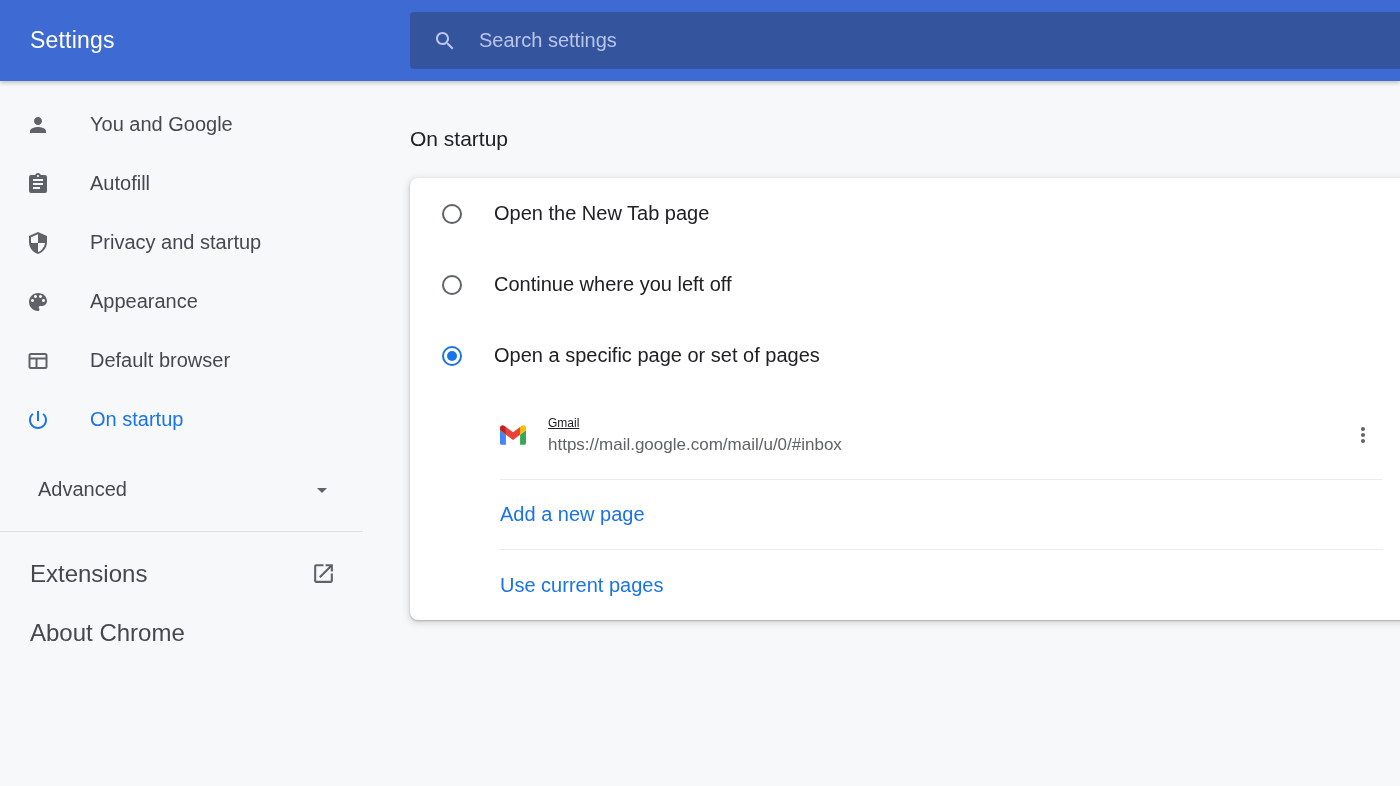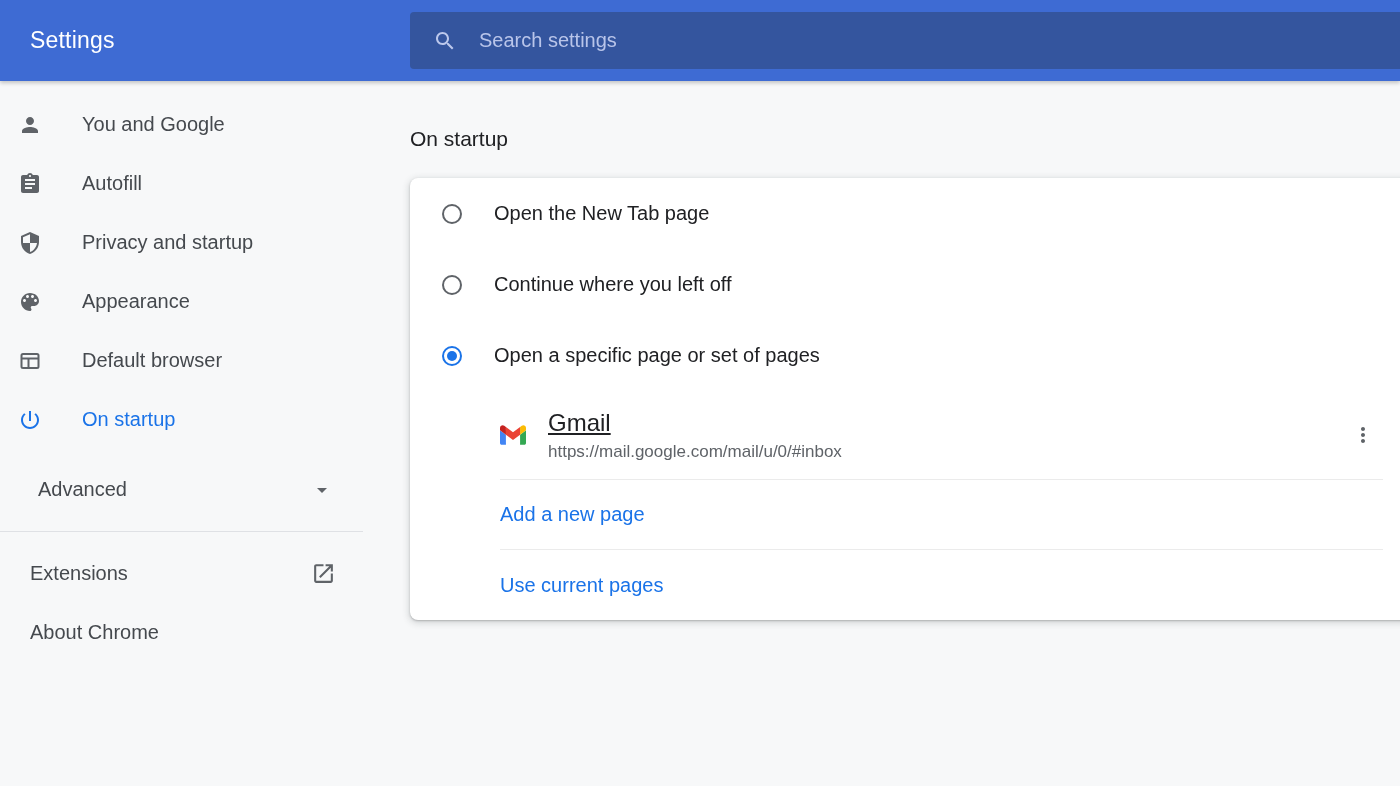--- a/index.html
+++ b/index.html
@@ -19,53 +19,53 @@
     color:#ffffff;font-size:23px;font-weight:400;letter-spacing:.2px;}
   .searchbox{position:absolute;left:410px;top:12px;width:1171px;height:57px;
     background:var(--search-bg);border-radius:4px;display:flex;align-items:center;gap:8px;}
   .searchbox .mag{margin-left:23px;display:flex;align-items:center;color:#bcc8ec;}
   .search-input{flex:1;margin-left:14px;margin-right:20px;background:transparent;border:none;outline:none;
     color:#ffffff;font-size:20px;font-family:"Liberation Sans",sans-serif;}
   .search-input::placeholder{color:var(--placeholder);opacity:1;}
 
   
   .sidebar{position:absolute;left:0;top:81px;width:363px;height:705px;padding-top:14px;}
-  .nav-item{height:59px;display:flex;align-items:center;padding-left:18px;cursor:pointer;}
+  .nav-item{height:59px;display:flex;align-items:center;padding-left:26px;cursor:pointer;}
   .nav-item .nicon{width:24px;height:24px;color:var(--text-secondary);flex:0 0 24px;display:flex;}
   .nav-item .nlabel{margin-left:40px;font-size:20px;font-weight:500;color:var(--nav-text);}
   .nav-item.selected .nicon{color:var(--accent);}
   .nav-item.selected .nlabel{color:var(--accent);}
   .advanced-row{margin-top:11px;height:59px;display:flex;align-items:center;
     justify-content:space-between;padding:0 29px 0 30px;cursor:pointer;}
   .advanced-row .nlabel{font-size:20px;font-weight:500;color:var(--nav-text);margin-left:8px;}
   .advanced-row .caret{color:var(--text-secondary);display:flex;}
   .sidebar-sep{margin-top:12px;height:1px;background:var(--sidebar-divider);}
   .bottom-row{height:59px;display:flex;align-items:center;justify-content:space-between;
     padding:0 27px 0 30px;cursor:pointer;margin-top:12px;}
-  .bottom-row .nlabel{font-size:20px;font-weight:500;color:var(--nav-text);}
+  .bottom-row .nlabel{font-size:24px;font-weight:500;color:var(--nav-text);}
   .bottom-row .ext-icon{color:var(--text-secondary);display:flex;}
   .bottom-row.about{margin-top:0;}
 
   
   .page-heading{position:absolute;left:410px;top:127px;font-size:21px;font-weight:400;
     color:var(--text-primary);}
   .card{position:absolute;left:410px;top:178px;width:1006px;height:442px;background:var(--card-bg);
     border-radius:8px;box-shadow:0 1px 2px rgba(60,64,67,.3),0 2px 6px 2px rgba(60,64,67,.15);}
   .radio-row{height:71px;display:flex;align-items:center;padding-left:32px;cursor:pointer;}
   .radio{width:20px;height:20px;border:2px solid var(--text-secondary);border-radius:50%;
     flex:0 0 20px;position:relative;background:#fff;}
   .radio-row.checked .radio{border-color:var(--accent);}
   .radio-row.checked .radio::after{content:"";position:absolute;left:50%;top:50%;width:10px;height:10px;
     margin:-5px 0 0 -5px;border-radius:50%;background:var(--accent);}
   .radio-label{margin-left:32px;font-size:20px;color:var(--text-primary);}
 
   .site-row{height:88px;display:flex;align-items:center;padding-left:90px;position:relative;}
   .favicon{width:26px;height:26px;display:flex;align-items:center;flex:0 0 26px;}
   .site-text{margin-left:22px;}
-  .site-name{font-size:24px;color:var(--text-primary);text-decoration:underline;}
+  .site-name{font-size:12px;color:var(--text-primary);text-decoration:underline;}
   .site-url{margin-top:5px;font-size:17px;color:var(--text-secondary);}
   .more-btn{position:absolute;right:35px;top:50%;margin-top:-18px;width:36px;height:36px;
     display:flex;align-items:center;justify-content:center;color:var(--text-secondary);
     cursor:pointer;border-radius:50%;}
   .card-sep{height:1px;background:var(--divider);margin-left:90px;margin-right:33px;}
   .link-row{height:69px;display:flex;align-items:center;padding-left:90px;cursor:pointer;}
   .link-row .link-label{font-size:20px;font-weight:500;color:var(--accent);}
   .link-row.last{height:71px;}
 </style>
 </head>

